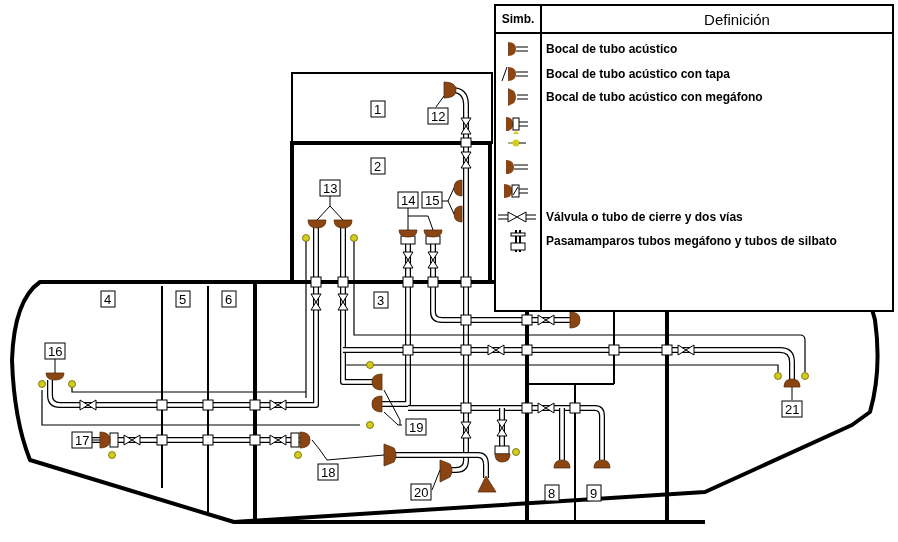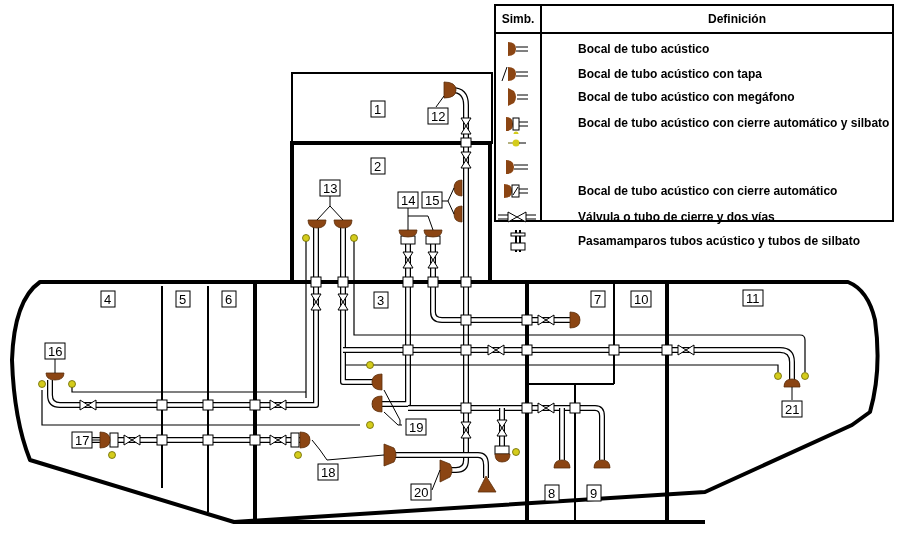--- a/index.html
+++ b/index.html
@@ -12,27 +12,27 @@
   .pipe-i { fill: none; stroke: #fff; stroke-width: 3.5; stroke-linejoin: round; }
   .wpipe { fill: none; stroke: #000; stroke-width: 1.2; }
   .lead { fill: none; stroke: #000; stroke-width: 1; }
   .lbl-box { fill: #fff; stroke: #000; stroke-width: 1; }
   .lbl-txt { font-family: "Liberation Sans", sans-serif; font-size: 13px; fill: #000; }
   .mouth { fill: #8b4513; stroke: #5a2d0a; stroke-width: 0.8; }
   .whistle { fill: #d4cc1c; stroke: #6a6400; stroke-width: 0.8; }
   .valve { fill: #fff; stroke: #000; stroke-width: 1; }
   .pen { fill: #fff; stroke: #000; stroke-width: 1; }
   .shut { fill: #fff; stroke: #000; stroke-width: 1; }
-  .legend-table { position: absolute; left: 494px; top: 4px; width: 400px; height: 218px; border: 2px solid #000; box-sizing: border-box; background: #fff; }
+  .legend-table { position: absolute; left: 494px; top: 4px; width: 400px; height: 308px; border: 2px solid #000; box-sizing: border-box; background: #fff; }
   .legend-head { display: flex; height: 26px; border-bottom: 2px solid #000; }
   .legend-head .col-sym { width: 44px; border-right: 2px solid #000; font-weight: bold; font-size: 12px; display: flex; align-items: center; justify-content: center; }
-  .legend-head .col-def { flex: 1; font-weight: bold; font-size: 12px; display: flex; align-items: center; justify-content: center; padding-left: 40px; }
+  .legend-head .col-def { flex: 1; font-weight: normal; font-size: 15px; display: flex; align-items: center; justify-content: center; padding-left: 40px; }
   .legend-body { position: absolute; top: 28px; left: 0; right: 0; bottom: 0; }
   .legend-divider { position: absolute; left: 44px; top: 0; bottom: 0; width: 2px; background: #000; }
-  .legend-row { position: absolute; left: 0; right: 16px; height: 22px; display: flex; align-items: center; gap: 32px; }
+  .legend-row { position: absolute; left: 0; right: 16px; height: 22px; display: flex; align-items: center; }
   .legend-row .sym { width: 44px; height: 22px; position: relative; }
   .legend-row .def { padding-left: 6px; font-size: 12px; font-weight: bold; white-space: nowrap; }
 </style>
 </head>
 <body>
 
 <svg id="diagram" viewBox="0 0 898 542" xmlns="http://www.w3.org/2000/svg">
 
   <path class="hull" d="M40,282 L848,282 Q868,290 875,320 Q882,370 870,412 L852,425 L705,492 L234,522 L30,460 Q14,420 12,360 Q14,300 40,282 Z"></path>
 
@@ -357,21 +357,20 @@
       <div class="def">Bocal de tubo acústico con tapa</div>
     </div>
     <div class="legend-row" style="top:78px">
       <div class="sym"><svg width="44" height="22">
             <path d="M10,5 Q17,5 17,12 Q17,19 10,19 Z" fill="#8b4513"></path>
             <rect x="17" y="6" width="6" height="12" fill="#fff" stroke="#000"></rect>
             <line x1="23" y1="10" x2="32" y2="10" stroke="#000"></line>
             <line x1="23" y1="14" x2="32" y2="14" stroke="#000"></line>
             <circle cx="20" cy="22" r="2.5" fill="#d4cc1c"></circle>
           </svg></div>
-      <div class="def">Bocal de tubo acústico con cierre automático y silbato</div>
     </div>
     <div class="legend-row" style="top:98px">
       <div class="sym"><svg width="44" height="22">
             <line x1="12" y1="11" x2="18" y2="11" stroke="#6a6400"></line>
             <circle cx="20" cy="11" r="3.5" fill="#d4cc1c"></circle>
             <line x1="23" y1="11" x2="30" y2="11" stroke="#000"></line>
           </svg></div>
       <div class="def"></div>
     </div>
     <div class="legend-row" style="top:122px">
@@ -382,36 +381,35 @@
           </svg></div>
     </div>
     <div class="legend-row" style="top:146px">
       <div class="sym"><svg width="44" height="22">
             <path d="M8,4 Q16,4 16,11 Q16,18 8,18 Z" fill="#8b4513"></path>
             <rect x="16" y="5" width="7" height="12" fill="#fff" stroke="#000"></rect>
             <line x1="17" y1="15" x2="22" y2="7" stroke="#000"></line>
             <line x1="23" y1="9" x2="32" y2="9" stroke="#000"></line>
             <line x1="23" y1="13" x2="32" y2="13" stroke="#000"></line>
           </svg></div>
-      <div class="def">Bocal de tubo acústico con cierre automático</div>
     </div>
     <div class="legend-row" style="top:172px">
       <div class="sym"><svg width="44" height="22">
             <line x1="2" y1="9" x2="12" y2="9" stroke="#000"></line>
             <line x1="2" y1="13" x2="12" y2="13" stroke="#000"></line>
             <polygon points="12,6 12,16 21,11" fill="#fff" stroke="#000"></polygon>
             <polygon points="30,6 30,16 21,11" fill="#fff" stroke="#000"></polygon>
             <line x1="30" y1="9" x2="40" y2="9" stroke="#000"></line>
             <line x1="30" y1="13" x2="40" y2="13" stroke="#000"></line>
           </svg></div>
       <div class="def">Válvula o tubo de cierre y dos vías</div>
     </div>
     <div class="legend-row" style="top:196px">
       <div class="sym"><svg width="44" height="22">
             <line x1="20" y1="0" x2="20" y2="22" stroke="#000" stroke-width="2"></line>
             <line x1="24" y1="0" x2="24" y2="22" stroke="#000" stroke-width="2"></line>
             <rect x="15" y="3" width="14" height="3" fill="#fff" stroke="#000"></rect>
             <rect x="15" y="13" width="14" height="7" fill="#fff" stroke="#000"></rect>
           </svg></div>
-      <div class="def">Pasamamparos tubos acústico y tubos de silbato</div>
+      <div class="def">Pasamamparos tubos megáfono y tubos de silbato</div>
     </div>
   </div>
 </div>
 
 </body></html>

